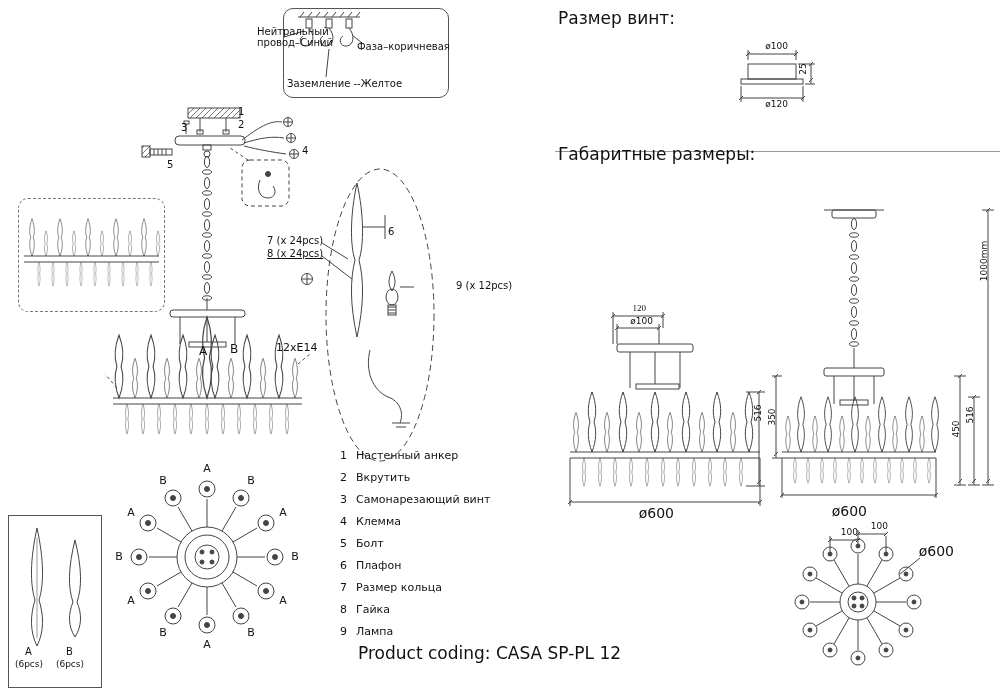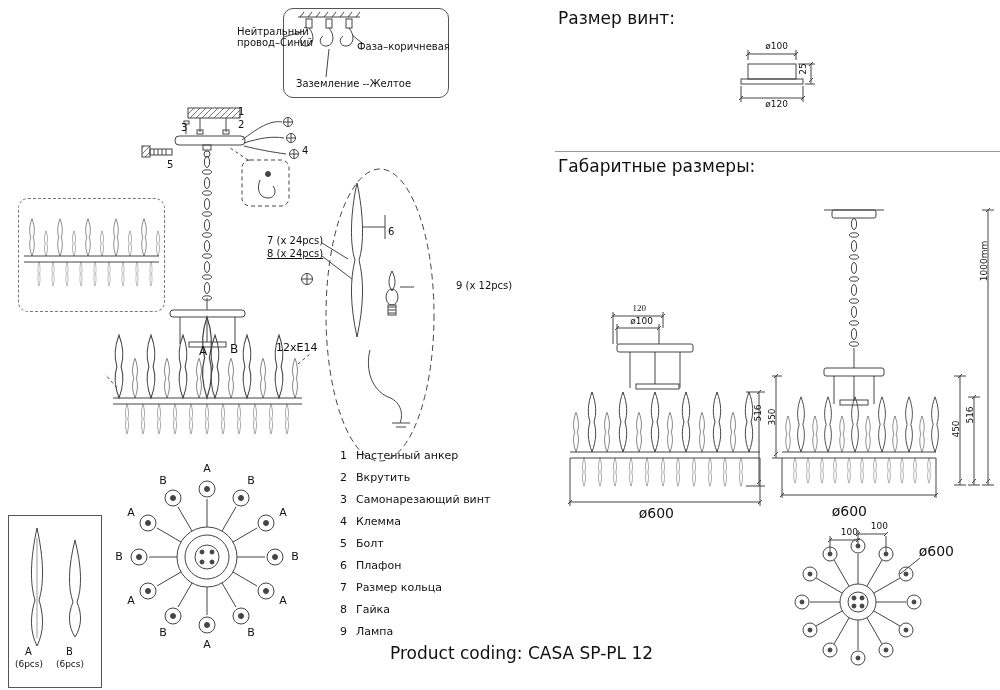--- a/index.html
+++ b/index.html
@@ -3,21 +3,21 @@
 <meta charset="utf-8">
 <style>
   * { margin:0; padding:0; box-sizing:border-box; }
   html,body { width:1000px; height:690px; }
   body {
     position:relative; background:#ffffff; color:#111;
     font-family:"DejaVu Sans", sans-serif; overflow:hidden;
   }
   .abs  { position:absolute; }
   .lbl  { position:absolute; font-size:10px; line-height:12px; white-space:nowrap; }
-  .lbl-wrap { position:absolute; font-size:10px; line-height:11px; white-space:normal; }
+  .lbl-wrap { position:absolute; font-size:10px; line-height:11px; white-space:normal;margin-left:20px; }
   .num  { position:absolute; font-size:10px; }
   .big  { font-size:12px; }
   .dim  { position:absolute; font-size:9px; text-align:right; white-space:nowrap; }
   .dim10{ font-size:14px; }
   .vlbl { position:absolute; font-size:9px; text-align:center; white-space:nowrap; transform:rotate(-90deg); }
   .title{ position:absolute; font-size:17px; }
   .coding { position:absolute; font-size:17px; }
   .tvl  { position:absolute; font-size:11px; width:12px; text-align:center; }
   .box-solid  { position:absolute; border:1px solid #555; }
   .box-dashed { position:absolute; border:1px dashed #777; border-radius:10px; }
@@ -45,21 +45,21 @@
         <path d="M65,19 C71,26 70,36 63,37 C56,38 54,30 59,27"></path>
       </g>
       <line x1="78" y1="34" x2="68" y2="26"></line>
       <line x1="42" y1="68" x2="45" y2="40"></line>
       <line x1="0" y1="28" x2="20" y2="22"></line>
     </g>
   </svg>
 </div>
 <div class="lbl-wrap" style="left:237px; top:26px; width:76px;">Нейтральный провод–Синий</div>
 <div class="lbl" style="left:357px; top:41px;">Фаза–коричневая</div>
-<div class="lbl" style="left:296px; top:78px;">Заземление --Желтое</div>
+<div class="lbl" style="left:287px; top:78px;">Заземление --Желтое</div>
 
 <div class="abs" style="left:130px; top:100px;">
   <svg width="200" height="210" viewBox="0 0 200 210">
     <defs>
       <pattern id="hat1" width="6" height="6" patternUnits="userSpaceOnUse">
         <path d="M0,6 L6,0" stroke="#777" stroke-width="1"></path>
       </pattern>
     </defs>
     <g stroke="#444" fill="none" stroke-width="1">
       <rect x="58" y="8" width="52" height="10" fill="url(#hat1)"></rect>
@@ -343,41 +343,41 @@
   <div class="plrow">
       <span class="plnum">8</span>
       <span>Гайка</span>
     </div>
   <div class="plrow">
       <span class="plnum">9</span>
       <span>Лампа</span>
     </div>
 </div>
 
-<div class="coding" style="left:358px; top:643px;margin-left:32px;">Product coding: CASA SP-PL 12</div>
+<div class="coding" style="left:358px; top:643px;">Product coding: CASA SP-PL 12</div>
 
 <div class="title" style="left:558px; top:8px;">Размер винт:</div>
 
 <div class="abs" style="left:725px; top:40px;">
   <svg width="110" height="72" viewBox="0 0 110 72">
     <g stroke="#444" fill="none" stroke-width="1">
       <path d="M23,14 H71 M23,10 V20 M71,10 V20 M21,16 l4,-4 M69,16 l4,-4"></path>
       <rect x="23" y="24" width="48" height="15"></rect>
       <rect x="16" y="39" width="62" height="5"></rect>
       <path d="M16,58 H78 M16,46 V62 M78,46 V62 M14,60 l4,-4 M76,60 l4,-4"></path>
       <path d="M86,24 V44 M73,24 H90 M80,44 H90 M84,26 l4,-4 M84,42 l4,-4"></path>
     </g>
   </svg>
 </div>
 <div class="dim" style="left:752px; top:41px; width:36px;">ø100</div>
 <div class="dim" style="left:752px; top:99px; width:36px;">ø120</div>
 <div class="vlbl" style="left:788px; top:64px; width:30px;">25</div>
 
 <div class="divider" style="left:555px; top:151px; width:445px;"></div>
-<div class="title" style="left:558px; top:156px;">Габаритные размеры:</div>
+<div class="title" style="left:558px; top:144px;">Габаритные размеры:</div>
 
 <div class="abs" style="left:560px; top:300px;">
   <svg width="215" height="215" viewBox="0 0 215 215">
     <defs>
       <path id="f1b" d="M0,0 C4.5,12 4.5,22 2,30 C4.5,38 4.5,48 0,60 C-4.5,48 -4.5,38 -2,30 C-4.5,22 -4.5,12 0,0 Z"></path>
     </defs>
     <g stroke="#444" fill="none" stroke-width="1">
       <path d="M53,16 H103 M53,12 V44 M103,12 V28 M51,18 l4,-4 M101,18 l4,-4"></path>
       <path d="M57,28 H99 M57,24 V44 M99,24 V44 M55,30 l4,-4 M97,30 l4,-4"></path>
       <rect x="57" y="44" width="76" height="8" rx="2"></rect>

